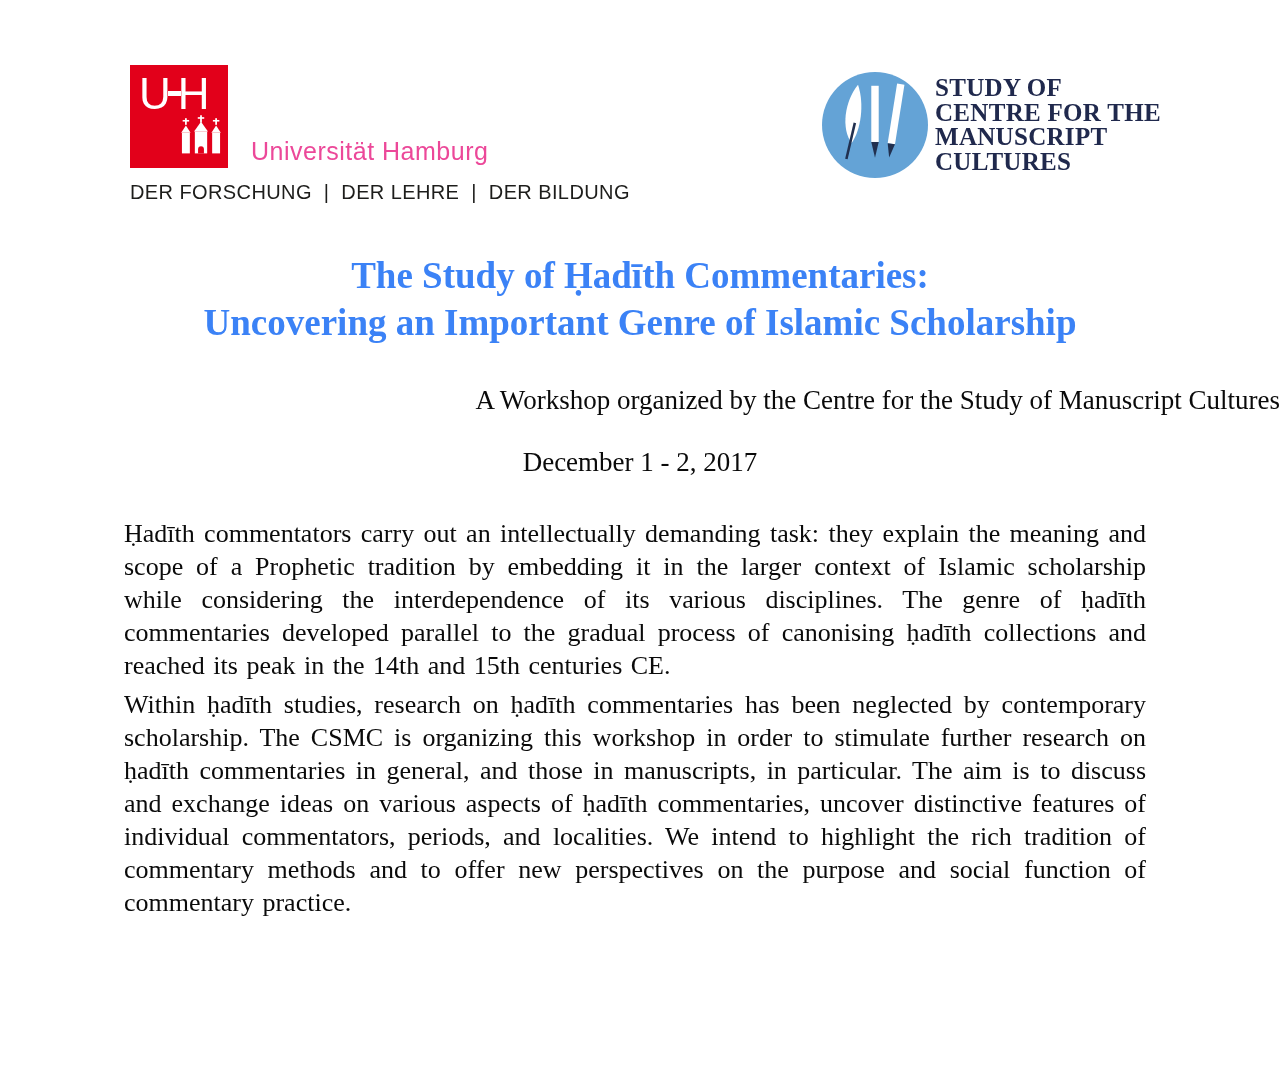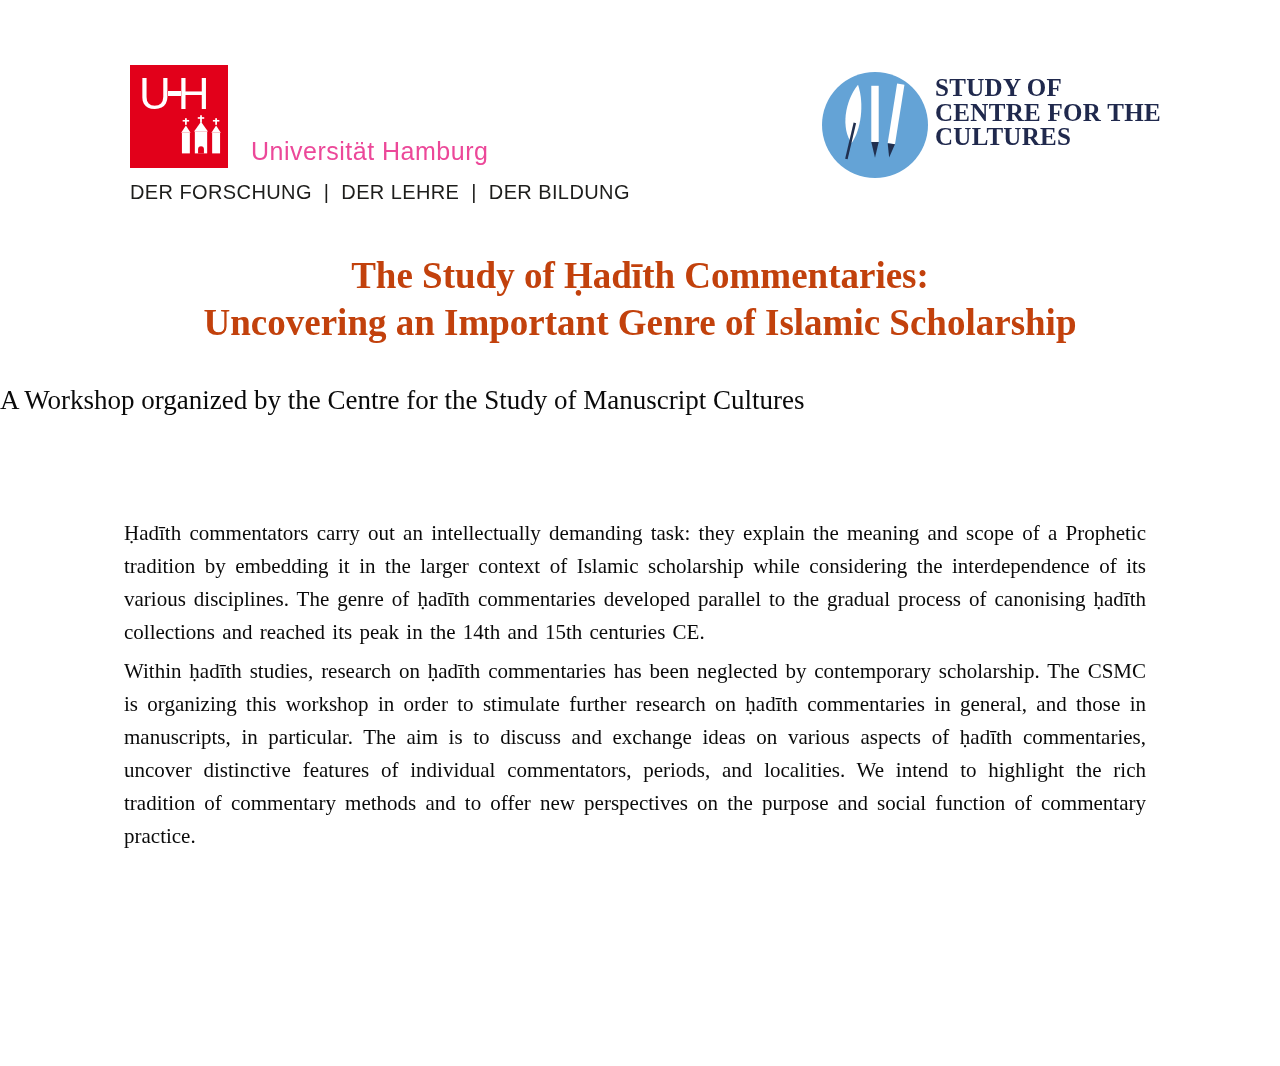--- a/index.html
+++ b/index.html
@@ -83,44 +83,44 @@
 
   
   .doc-title {
     position: absolute;
     left: 0; right: 0;
     top: 252px;
     text-align: center;
     font-weight: 700;
     font-size: 37px;
     line-height: 47px;
-    color: #c2410c;
+    color: #3b82f6;
   }
   .doc-subtitle {
     position: absolute;
     left: 0; right: 0;
     top: 385px;
-    text-align: left;
+    text-align: right;
     font-size: 27px;
     color: #0a0a0a;
   }
   .doc-date {
     position: absolute;
     left: 0; right: 0;
     top: 447px;
     text-align: center;
     font-size: 27px;
     color: #0a0a0a;
   }
   .doc-body {
     position: absolute;
     left: 124px;
     width: 1022px;
     top: 517px;
-    font-size: 21px;
+    font-size: 26px;
     line-height: 33px;
     color: #0a0a0a;
   }
   .doc-body p {
     text-align: justify;
     text-align-last: left;
     word-spacing: 2px;
     margin-bottom: 6px;
   }
 </style>
@@ -173,30 +173,32 @@
       <path d="M46.5,66 h7 l-3.5,15 Z" fill="#21304f"></path>
 
       <g transform="rotate(9 69 45)">
         <rect x="65.5" y="11" width="7" height="57" fill="#ffffff"></rect>
         <path d="M65.5,68 h7 l-3.5,13 Z" fill="#21304f"></path>
       </g>
     </svg>
     <div class="csmc-name">
       <div>STUDY OF</div>
       <div>CENTRE FOR THE</div>
+      <div>MANUSCRIPT</div>
       <div>CULTURES</div>
     </div>
   </div>
 
   <div class="doc-title">
     <div>The Study of Ḥadīth Commentaries:</div>
     <div>Uncovering an Important Genre of Islamic Scholarship</div>
   </div>
 
   <div class="doc-subtitle">A Workshop organized by the Centre for the Study of Manuscript Cultures</div>
 
+  <div class="doc-date">December 1 - 2, 2017</div>
 
   <div class="doc-body">
     <p>Ḥadīth commentators carry out an intellectually demanding task: they explain the meaning and scope of a Prophetic tradition by embedding it in the larger context of Islamic scholarship while considering the interdependence of its various disciplines. The genre of ḥadīth commentaries developed parallel to the gradual process of canonising ḥadīth collections and reached its peak in the 14th and 15th centuries CE.</p>
     <p>Within ḥadīth studies, research on ḥadīth commentaries has been neglected by contemporary scholarship. The CSMC is organizing this workshop in order to stimulate further research on ḥadīth commentaries in general, and those in manuscripts, in particular. The aim is to discuss and exchange ideas on various aspects of ḥadīth commentaries, uncover distinctive features of individual commentators, periods, and localities. We intend to highlight the rich tradition of commentary methods and to offer new perspectives on the purpose and social function of commentary practice.</p>
   </div>
 
 </div>
 
 </body></html>

